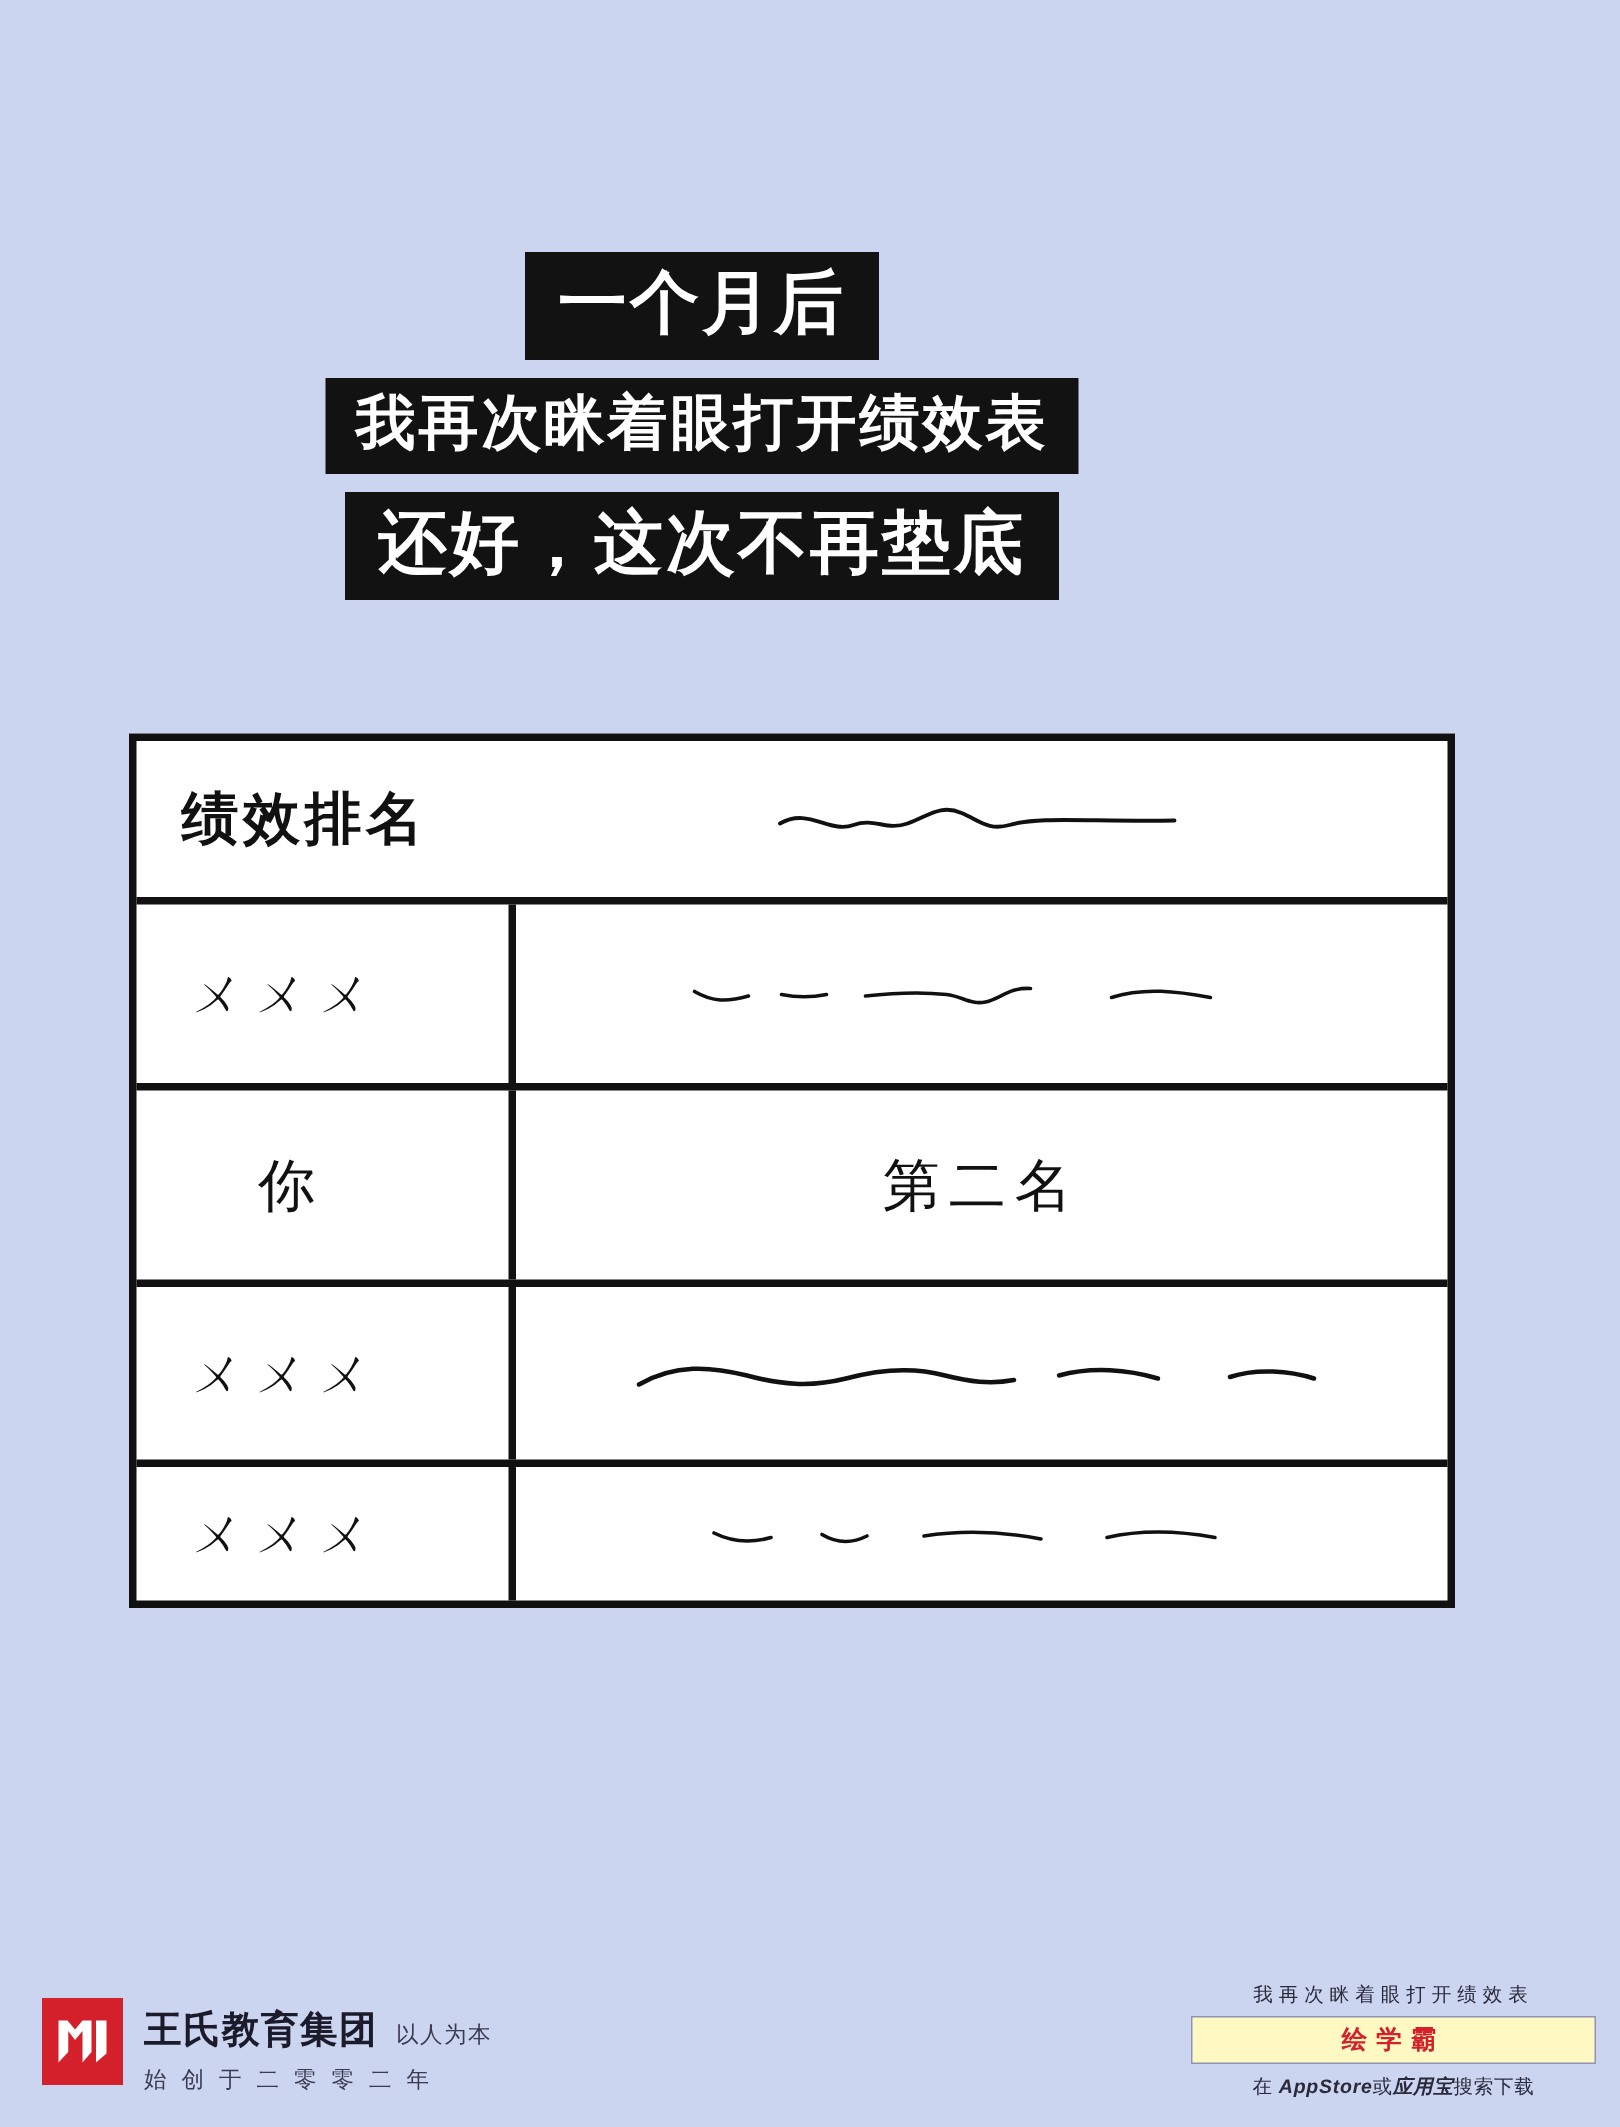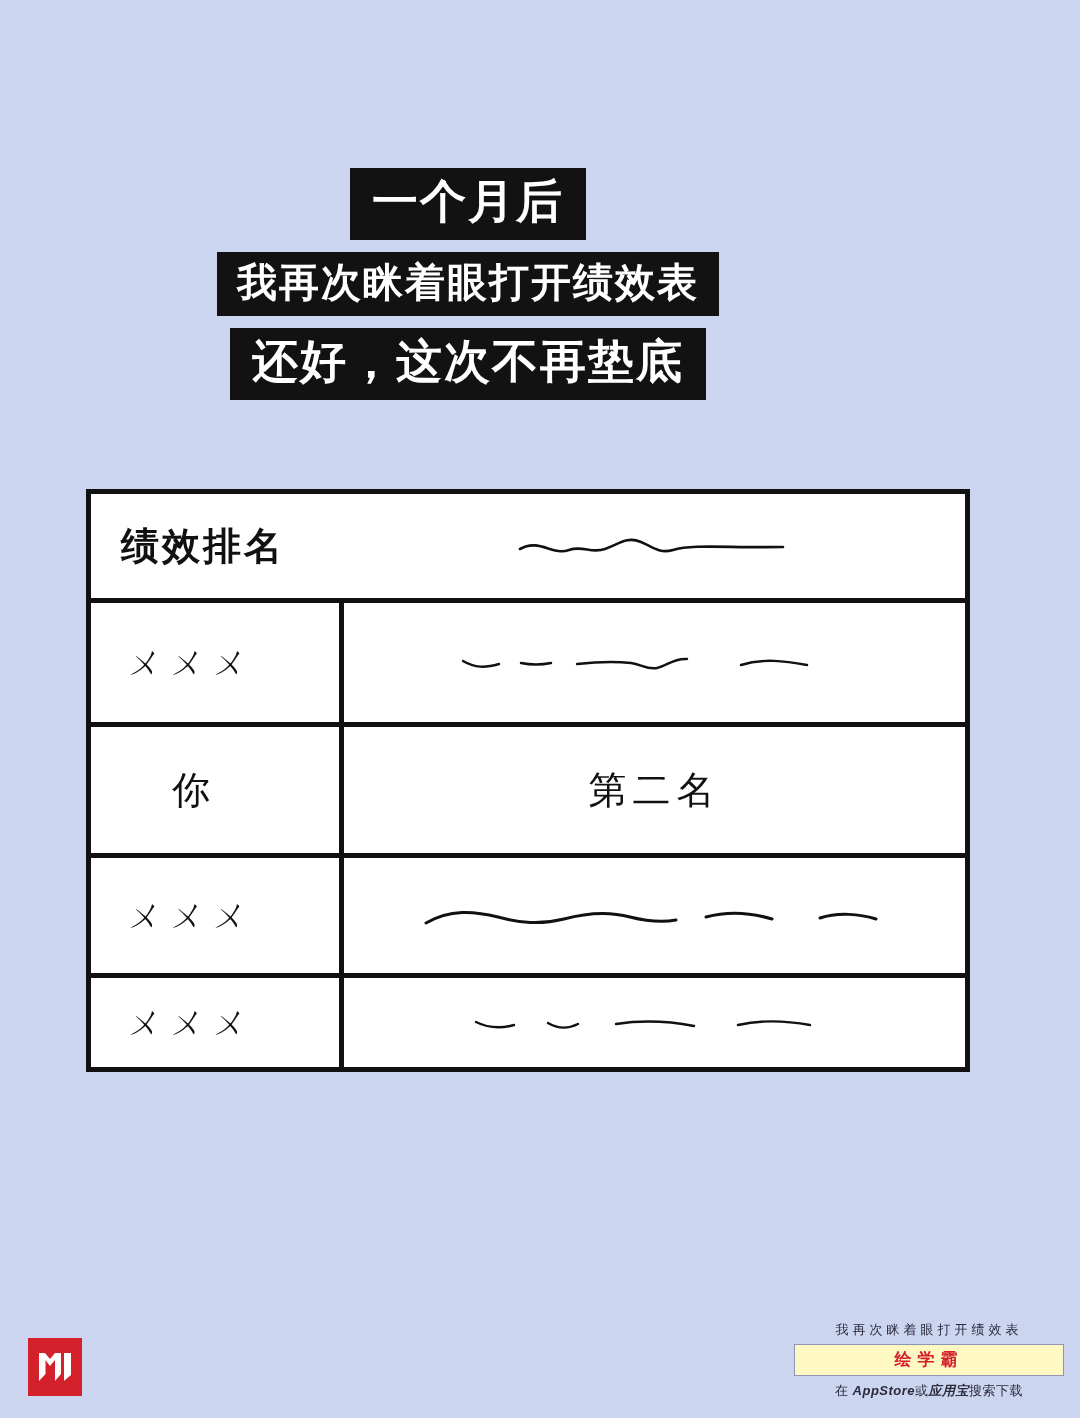--- a/index.html
+++ b/index.html
@@ -286,20 +286,27 @@
 
 </div>
 
 <div class="footer-left">
   <div class="logo-mark">
     <svg width="38" height="34" viewBox="0 0 38 34">
       <path d="M3 3 L3 31 L9.5 24 L9.5 10 L14 16 L19 10 L19 31 L25 24 L25 3 L19 3 L14 9 L9 3 Z" fill="#ffffff"></path>
       <path d="M28 3 L35 3 L35 25 L28 31 Z" fill="#ffffff"></path>
     </svg>
   </div>
+  <div class="footer-text">
+    <div class="brand-row">
+      <span class="brand-name">王氏教育集团</span>
+      <span class="brand-slogan">以人为本</span>
+    </div>
+    <div class="brand-sub">始创于二零零二年</div>
+  </div>
 </div>
 
 <div class="footer-right">
   <div class="fr-line1">我再次眯着眼打开绩效表</div>
   <div class="fr-badge">
     <span class="fr-badge-text">绘学霸</span>
   </div>
   <div class="fr-line3">
     <span>在 </span><b>AppStore</b><span>或</span><b>应用宝</b><span>搜索下载</span>
   </div>

